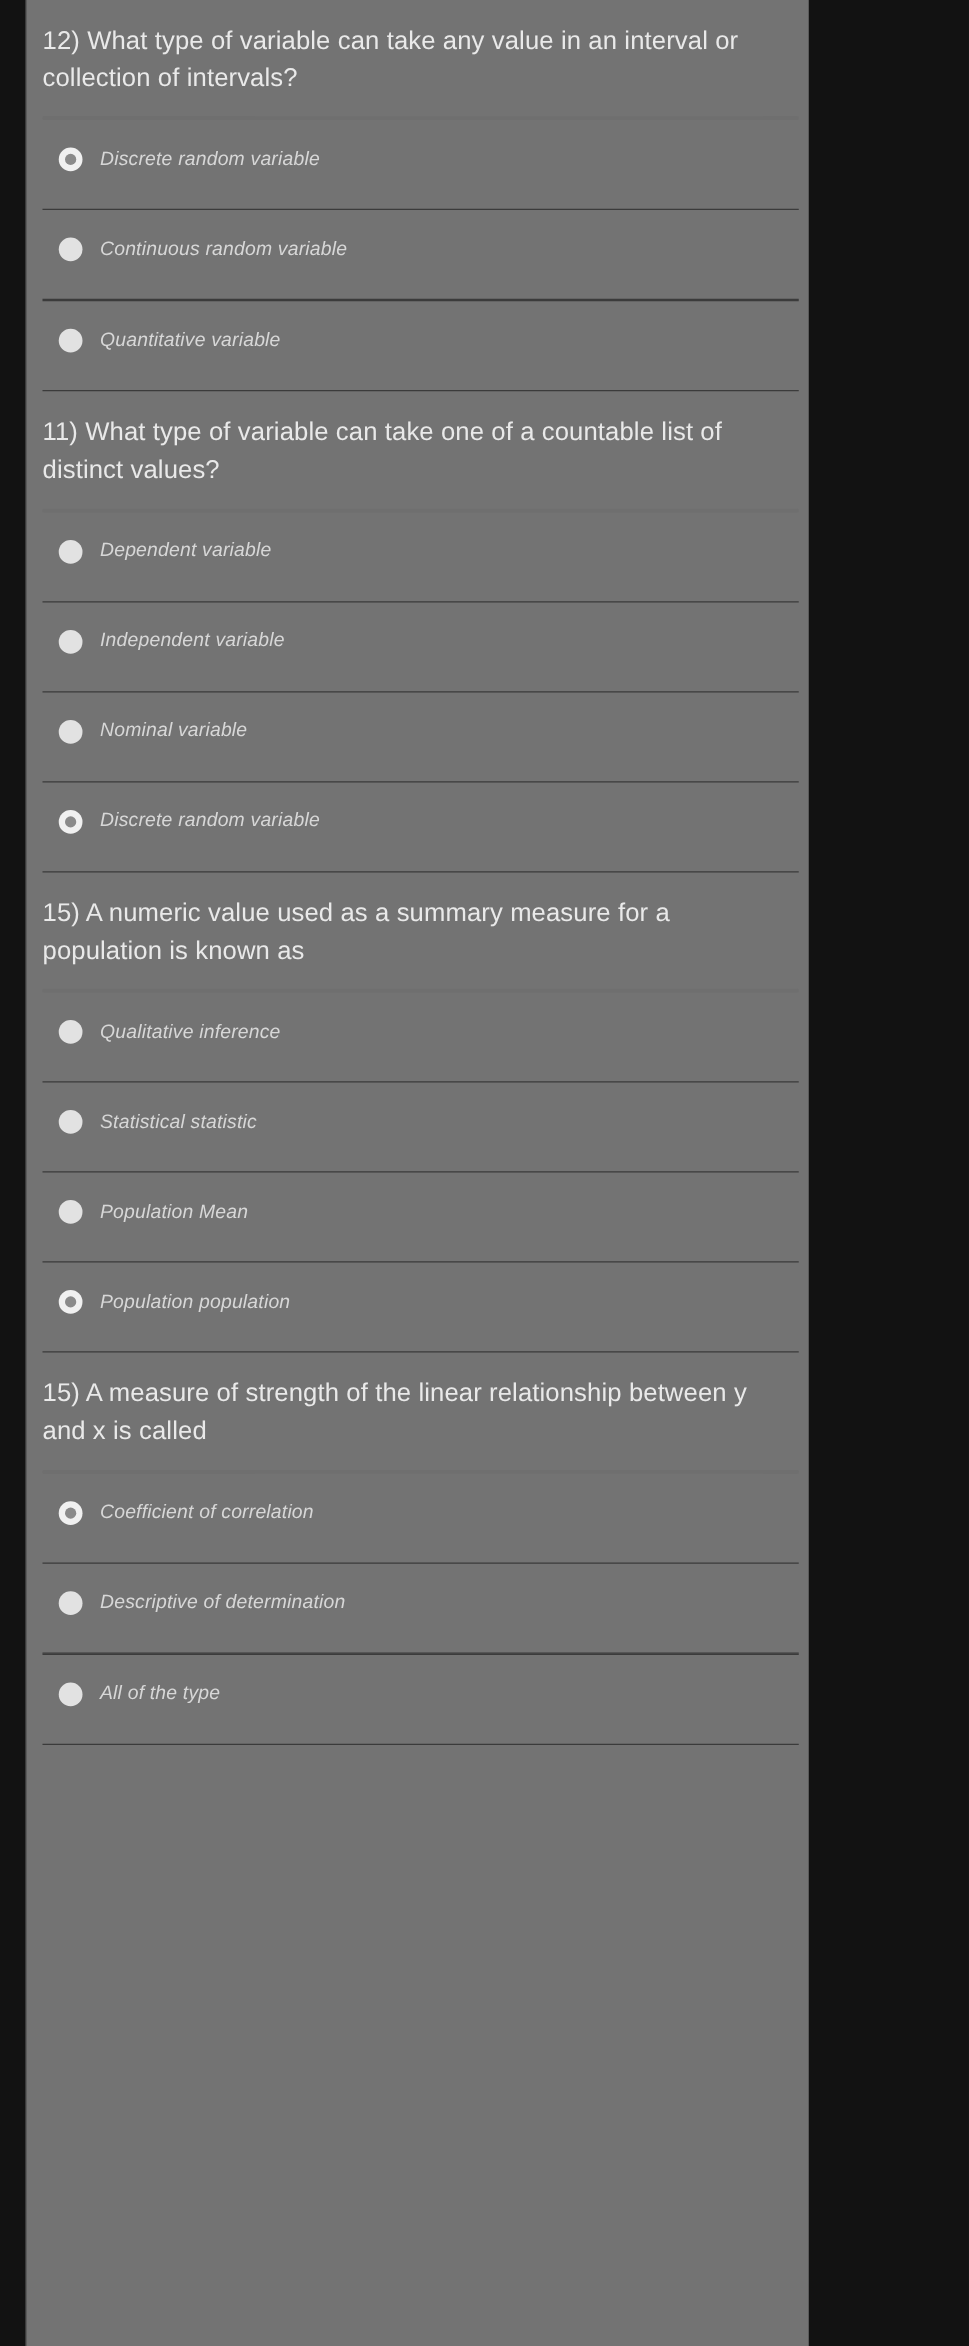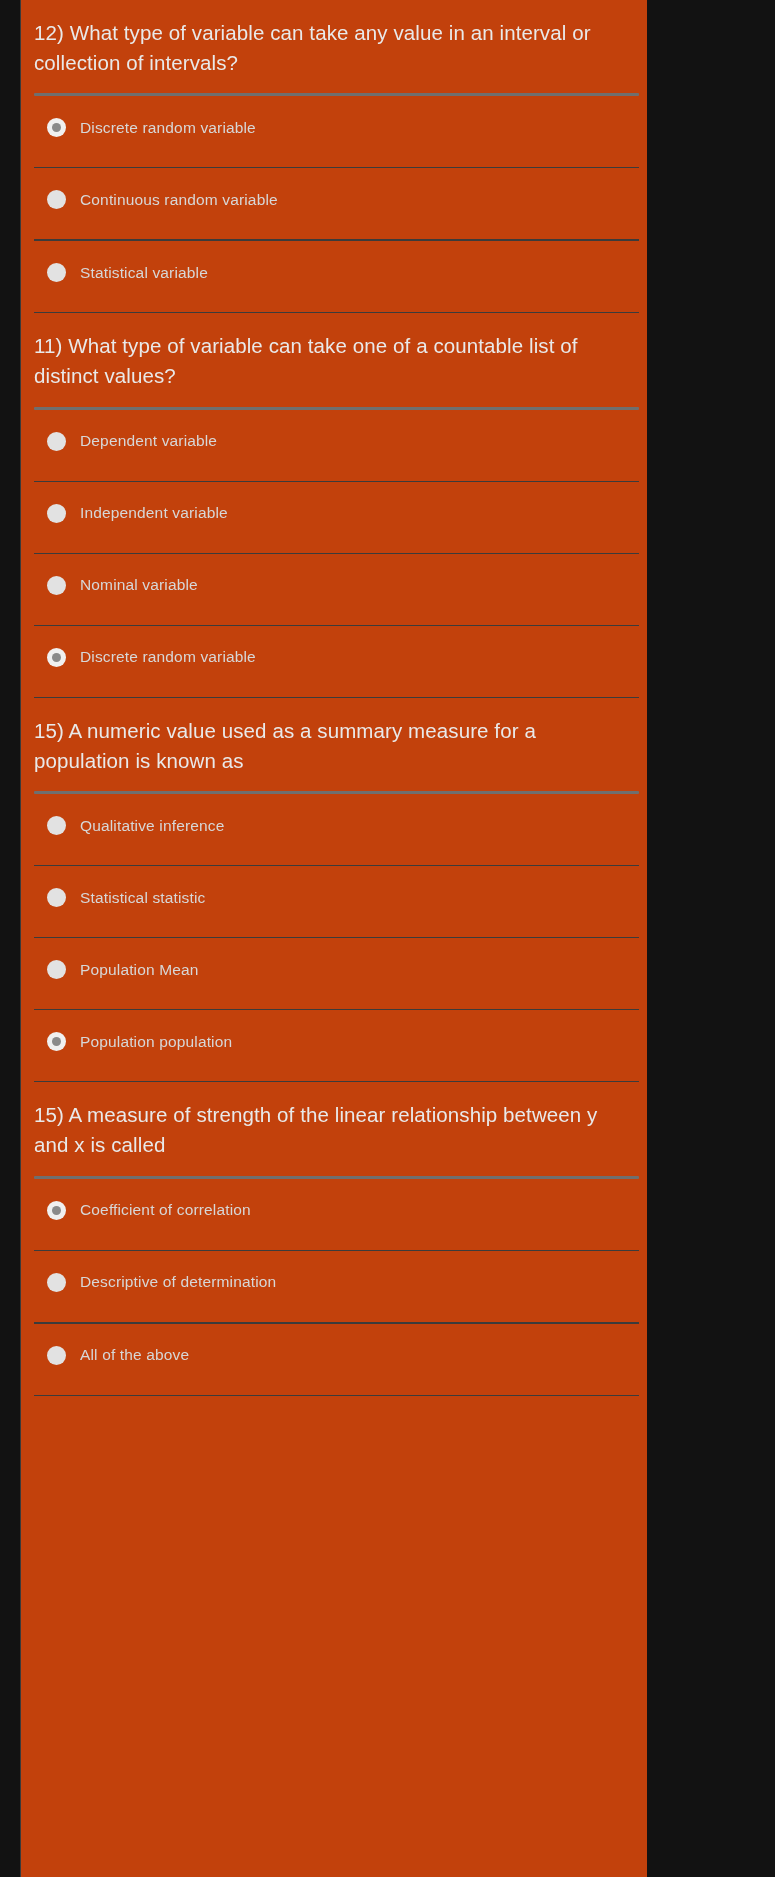--- a/index.html
+++ b/index.html
@@ -30,21 +30,21 @@
     width:1px;
     background:#3a3a3a;
   }
 
   .panel {
     position:absolute;
     left:21px;
     top:0;
     width:626px;
     min-height:1877px;
-    background:#c2410c;
+    background:#737373;
   }
 
   .question-block { width:100%; }
 
   .question-text {
     color:#e9e9e9;
     font-size:20.5px;
     line-height:1.45;
     font-weight:400;
     padding:18px 14px 16px 13px;
@@ -61,20 +61,21 @@
 
   .options { width:100%; }
 
   .option-row {
     display:flex;
     align-items:center;
     gap:14px;
     padding:16px 14px 24px 26px;
     min-height:71px;
     position:relative;
+    font-style:italic;
   }
 
   
   .rule-thin {
     height:1px;
     background:#3b3b3b;
     margin:0 8px 0 13px;
   }
 
   .radio {
@@ -124,21 +125,21 @@
           </div>
           <div class="rule-thin"></div>
           <div class="option-row">
             <span class="radio"></span>
             <span class="option-label">Continuous random variable</span>
           </div>
           <div class="rule-thin"></div>
           <div class="rule-thin"></div>
           <div class="option-row">
             <span class="radio"></span>
-            <span class="option-label">Statistical variable</span>
+            <span class="option-label">Quantitative variable</span>
           </div>
           <div class="rule-thin"></div>
         </div>
       </div>
       <div class="question-block">
         <div class="question-text">11) What type of variable can take one of a countable list of distinct values?</div>
         <div class="rule-strong"></div>
         <div class="options">
           <div class="option-row">
             <span class="radio"></span>
@@ -198,19 +199,19 @@
           </div>
           <div class="rule-thin"></div>
           <div class="option-row">
             <span class="radio"></span>
             <span class="option-label">Descriptive of determination</span>
           </div>
           <div class="rule-thin"></div>
           <div class="rule-thin"></div>
           <div class="option-row">
             <span class="radio"></span>
-            <span class="option-label">All of the above</span>
+            <span class="option-label">All of the type</span>
           </div>
           <div class="rule-thin"></div>
         </div>
       </div>
     </div>
 </div>
 
 </body></html>

